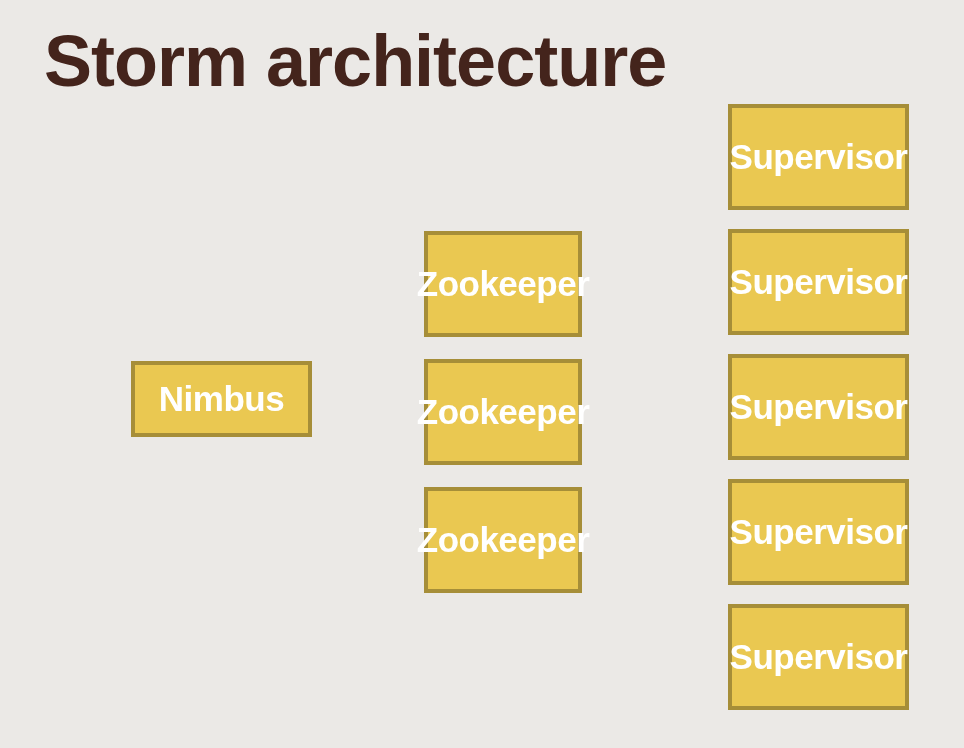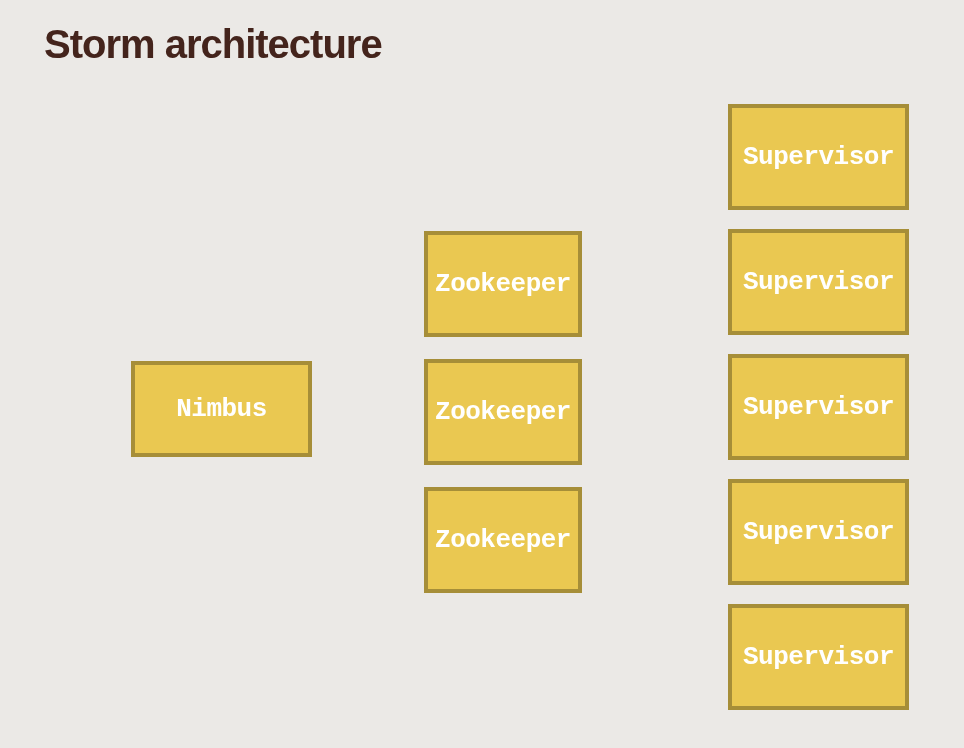--- a/index.html
+++ b/index.html
@@ -19,46 +19,46 @@
     inset: 0;
     width: 964px;
     height: 748px;
   }
   .title {
     position: absolute;
     left: 44px;
     top: 22px;
     margin: 0;
     font-family: "Liberation Sans", sans-serif;
-    font-size: 40px;
+    font-size: 72px;
     font-weight: bold;
     letter-spacing: -1px;
     color: var(--title-color, #44241C);
     line-height: 1.1;
     white-space: nowrap;
   }
   .node {
     position: absolute;
     box-sizing: border-box;
     background: var(--box-fill, #EAC851);
     border: 4px solid var(--box-border, #A68E38);
     display: flex;
     align-items: center;
     justify-content: center;
   }
   .node-label {
     color: var(--box-text, #FFFFFF);
-    font-family: Liberation Mono, monospace;
-    font-size: 26px;
+    font-family: Liberation Sans, sans-serif;
+    font-size: 35px;
     font-weight: bold;
     letter-spacing: -0.5px;
     white-space: nowrap;
   }
   
-  .nimbus { left: 131px; top: 361px; width: 181px; height: 96px; }
+  .nimbus { left: 131px; top: 361px; width: 181px; height: 76px; }
   
   .zk   { left: 424px; width: 158px; height: 106px; }
   .zk-0 { top: 231px; }
   .zk-1 { top: 359px; }
   .zk-2 { top: 487px; }
   
   .sv   { left: 728px; width: 181px; height: 106px; }
   .sv-0 { top: 104px; }
   .sv-1 { top: 229px; }
   .sv-2 { top: 354px; }

